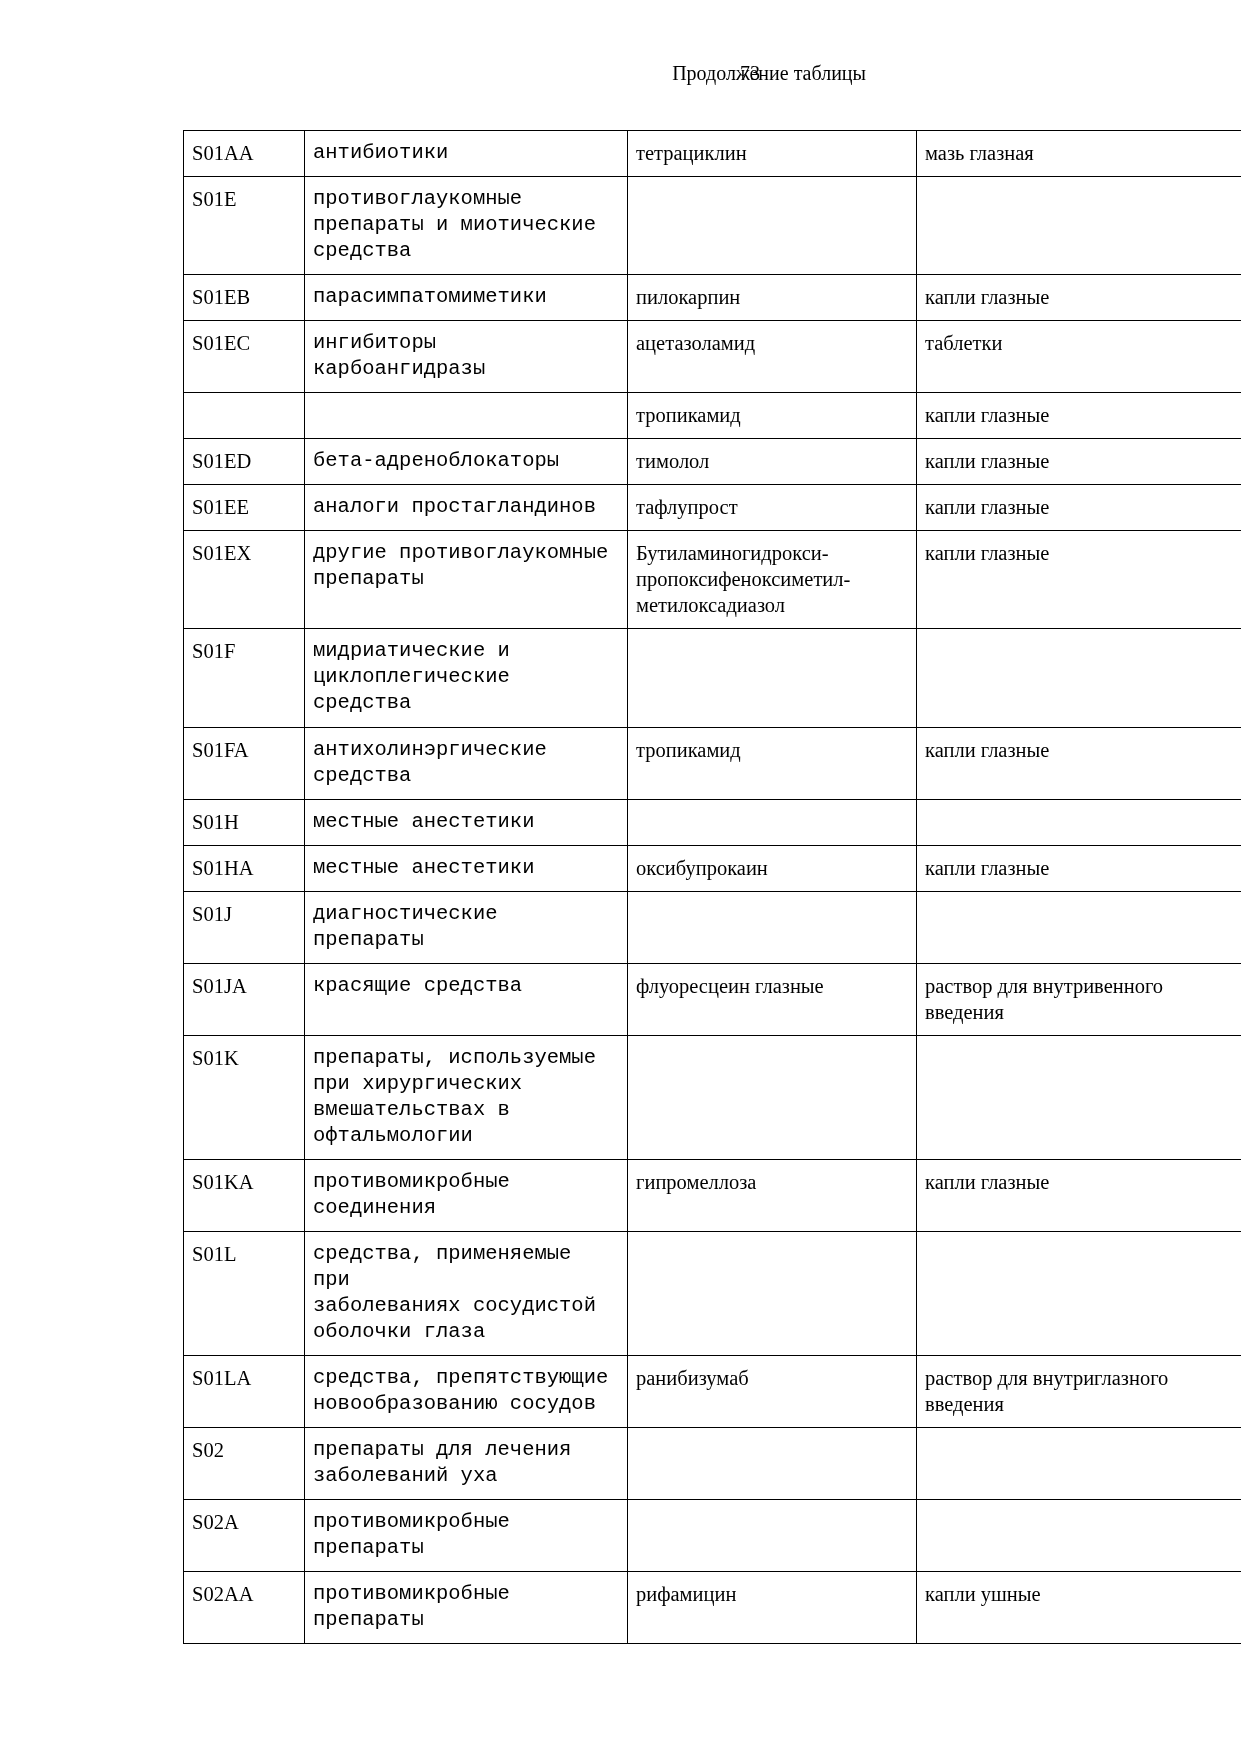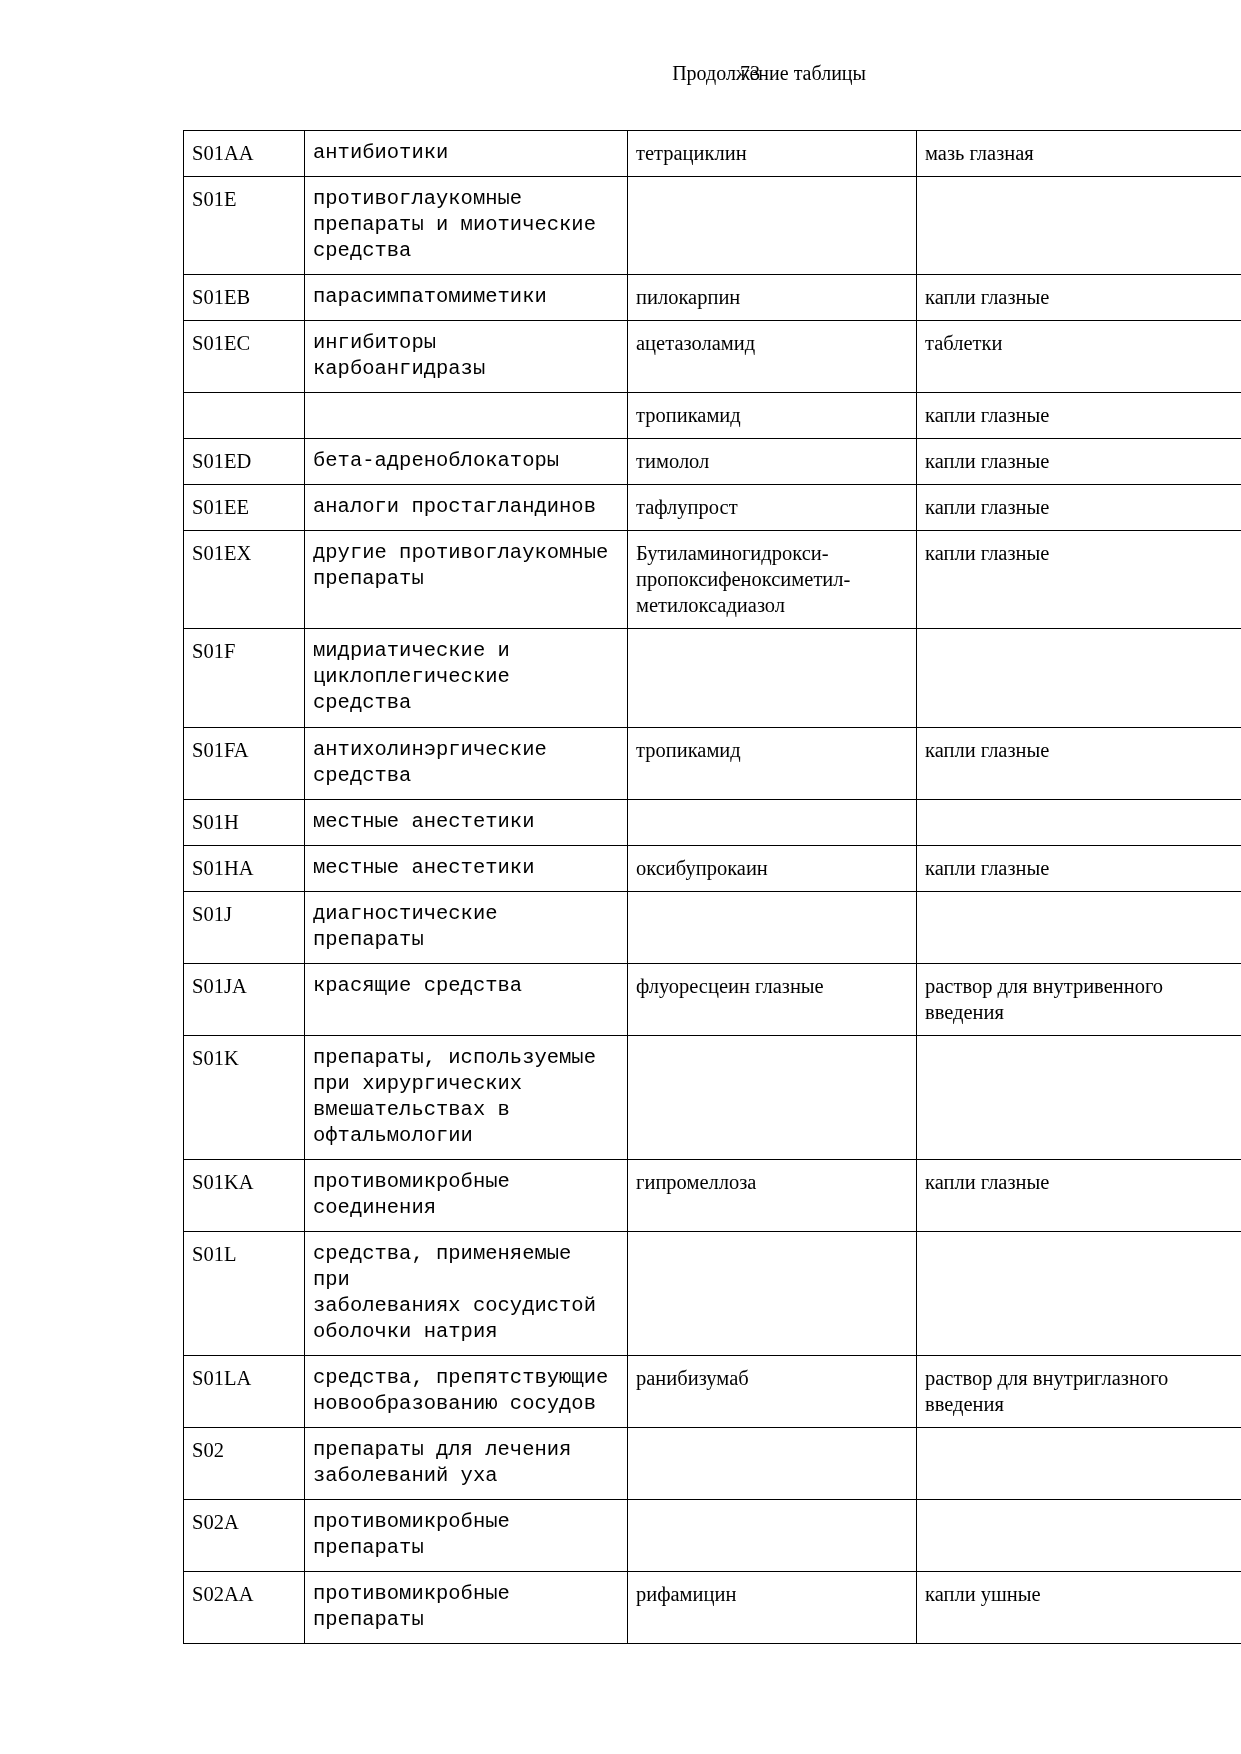--- a/index.html
+++ b/index.html
@@ -192,21 +192,21 @@
         <td class="code">S01KA</td>
         <td class="group nowrap-cell">противомикробные
 соединения</td>
         <td class="substance nowrap-cell">гипромеллоза</td>
         <td class="form nowrap-cell">капли глазные</td>
       </tr>
       <tr>
         <td class="code">S01L</td>
         <td class="group nowrap-cell">средства, применяемые при
 заболеваниях сосудистой
-оболочки натрия</td>
+оболочки глаза</td>
         <td class="substance nowrap-cell"></td>
         <td class="form nowrap-cell"></td>
       </tr>
       <tr>
         <td class="code">S01LA</td>
         <td class="group nowrap-cell">средства, препятствующие
 новообразованию сосудов</td>
         <td class="substance nowrap-cell">ранибизумаб</td>
         <td class="form nowrap-cell">раствор для внутриглазного
 введения</td>

